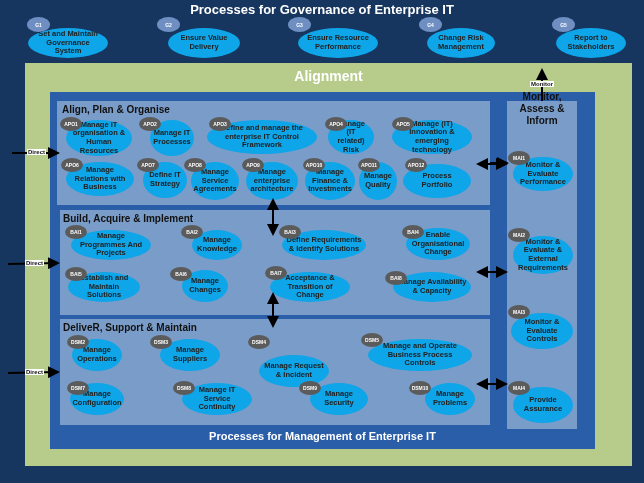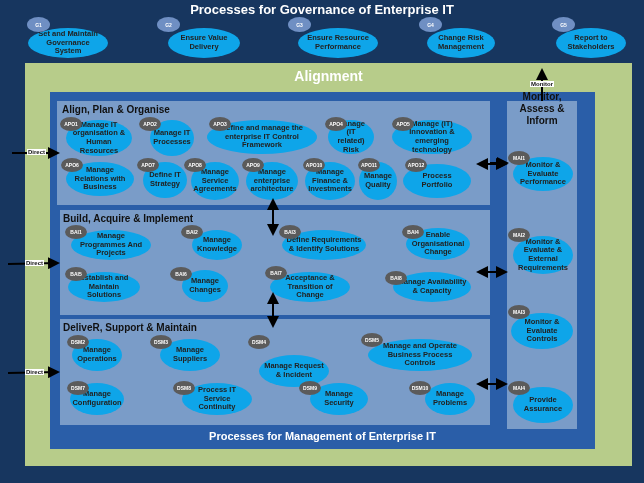--- a/index.html
+++ b/index.html
@@ -184,21 +184,21 @@
     <span>Manage and Operate Business Process Controls</span>
   </div>
 <div class="badge" style="left:361px;top:333px;">DSM5</div>
 
 <div class="ellipse" style="left:70px;top:383px;width:54px;height:32px;">
     <span>Manage Configuration</span>
   </div>
 <div class="badge" style="left:67px;top:381px;">DSM7</div>
 
 <div class="ellipse" style="left:182px;top:383px;width:70px;height:32px;">
-    <span>Process IT Service Continuity</span>
+    <span>Manage IT Service Continuity</span>
   </div>
 <div class="badge" style="left:173px;top:381px;">DSM8</div>
 
 <div class="ellipse" style="left:310px;top:383px;width:58px;height:32px;">
     <span>Manage Security</span>
   </div>
 <div class="badge" style="left:299px;top:381px;">DSM9</div>
 
 <div class="ellipse" style="left:425px;top:383px;width:50px;height:32px;">
     <span>Manage Problems</span>

